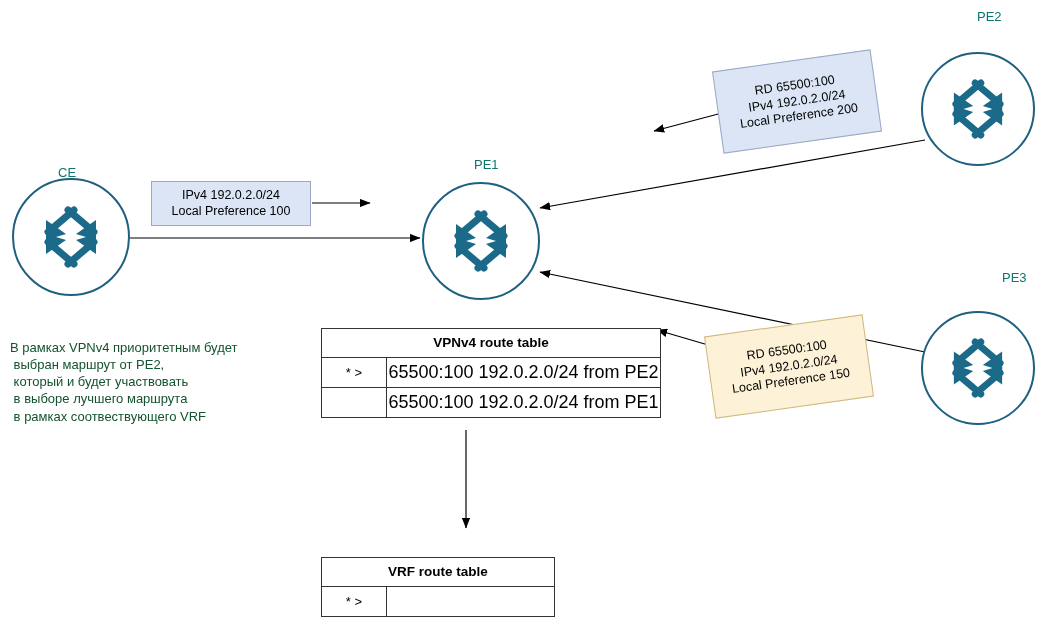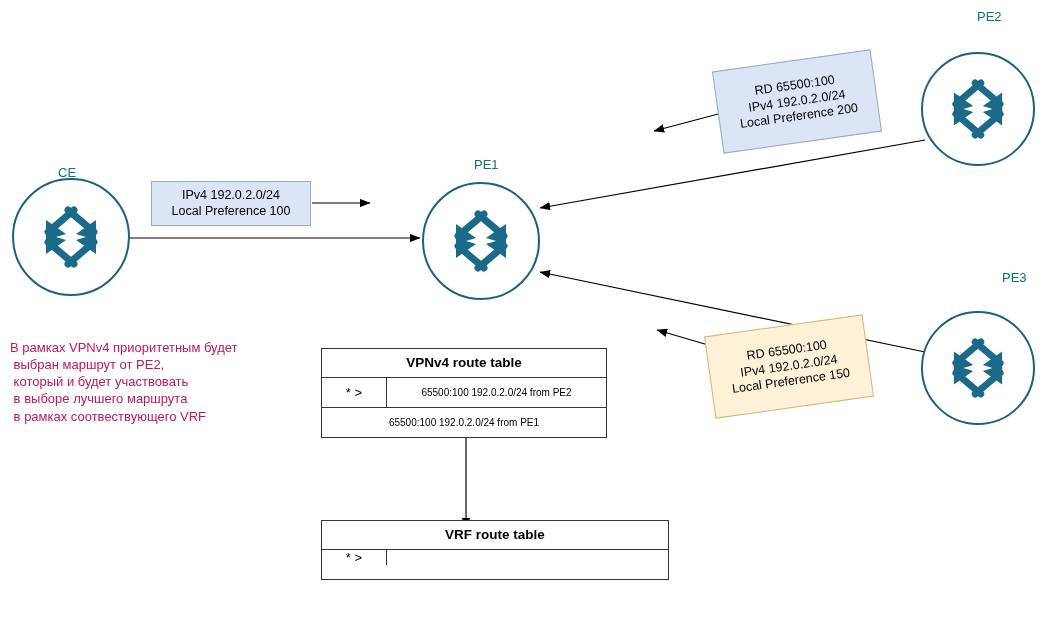--- a/index.html
+++ b/index.html
@@ -51,56 +51,56 @@
   .callout-yellow {
     background: #fdf2d7;
     border: 1px solid #cfb980;
   }
   .rot-blue { transform: rotate(-8deg); }
   .rot-yellow { transform: rotate(-8deg); }
   .note {
     position: absolute;
     font-size: 13px;
     line-height: 1.32;
-    color: #be185d;
+    color: #14532d;
     white-space: pre;
   }
   .table {
     position: absolute;
     border: 1px solid #333;
     box-sizing: border-box;
     background: #fff;
   }
   .table .thead {
     text-align: center;
     font-weight: bold;
     font-size: 13.5px;
     padding: 6px 0 7px 0;
     border-bottom: 1px solid #333;
   }
   .table .row {
     display: flex;
     border-bottom: 1px solid #333;
     height: 29px;
   }
-  .table .row:last-child { border-bottom: none; flex-direction: column; }
+  .table .row:last-child { border-bottom: none; }
   .table .c1 {
     width: 64px;
     border-right: 1px solid #333;
     display: flex;
     align-items: center;
     justify-content: center;
     font-size: 13px;
   }
   .table .c2 {
     flex: 1;
     display: flex;
     align-items: center;
     justify-content: center;
-    font-size: 10px;
+    font-size: 18px;
   }
   .strike { text-decoration: line-through; }
   svg.arrows {
     position: absolute;
     left: 0; top: 0;
     width: 1051px;
     height: 644px;
     pointer-events: none;
   }
 </style>
@@ -219,32 +219,32 @@
     <div>IPv4 192.0.2.0/24</div>
     <div>Local Preference 150</div>
   </div>
 
   <div class="note" style="left:10px; top:339px;">В рамках VPNv4 приоритетным будет
  выбран маршрут от PE2,
  который и будет участвовать
  в выборе лучшего маршрута
  в рамках соотвествующего VRF</div>
 
-  <div class="table" style="left:321px; top:348px; width:286px;">
+  <div class="table" style="left:321px; top:328px; width:340px;">
     <div class="thead">VPNv4 route table</div>
     <div class="row">
       <div class="c1">* &gt;</div>
       <div class="c2">65500:100 192.0.2.0/24 from  PE2</div>
     </div>
     <div class="row">
       <div class="c1"></div>
       <div class="c2">65500:100 192.0.2.0/24 from  PE1</div>
     </div>
   </div>
 
-  <div class="table" style="left:321px; top:520px; width:348px;">
+  <div class="table" style="left:321px; top:557px; width:234px;">
     <div class="thead">VRF route  table</div>
     <div class="row">
       <div class="c1">* &gt;</div>
     </div>
   </div>
 
 </div>
 
 </body></html>

